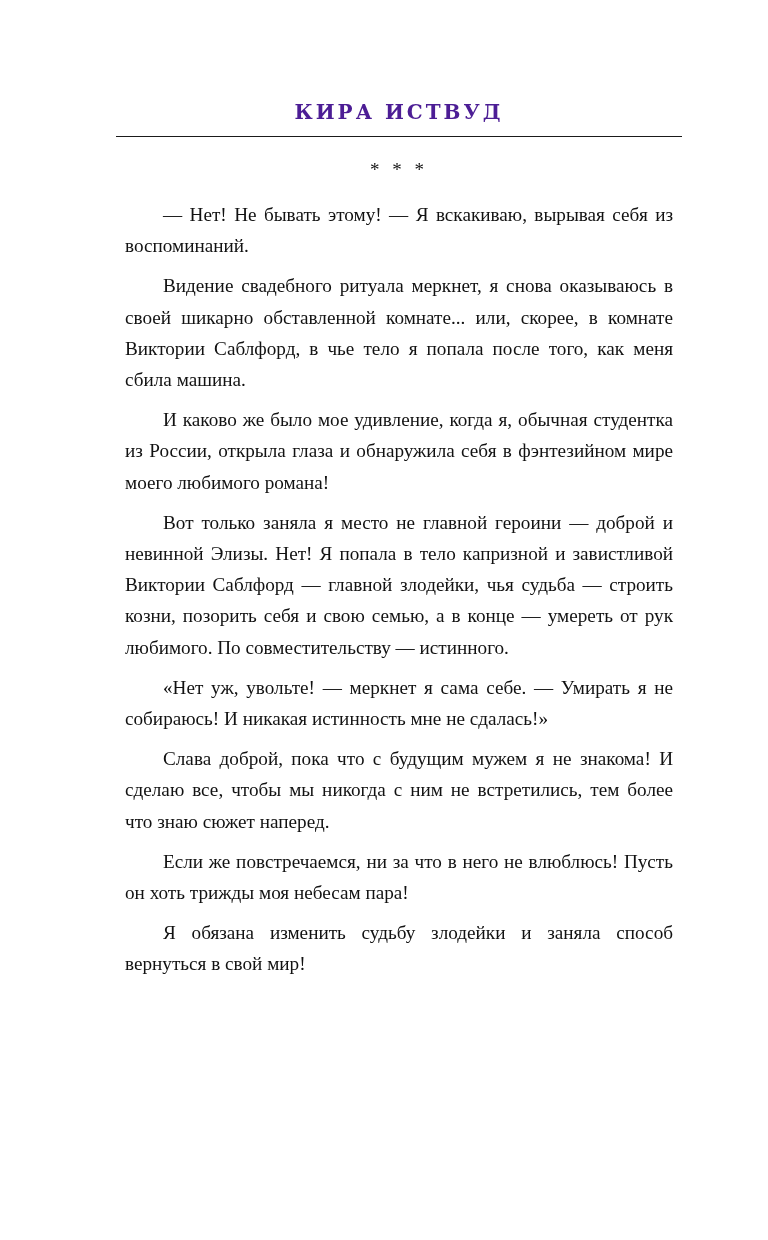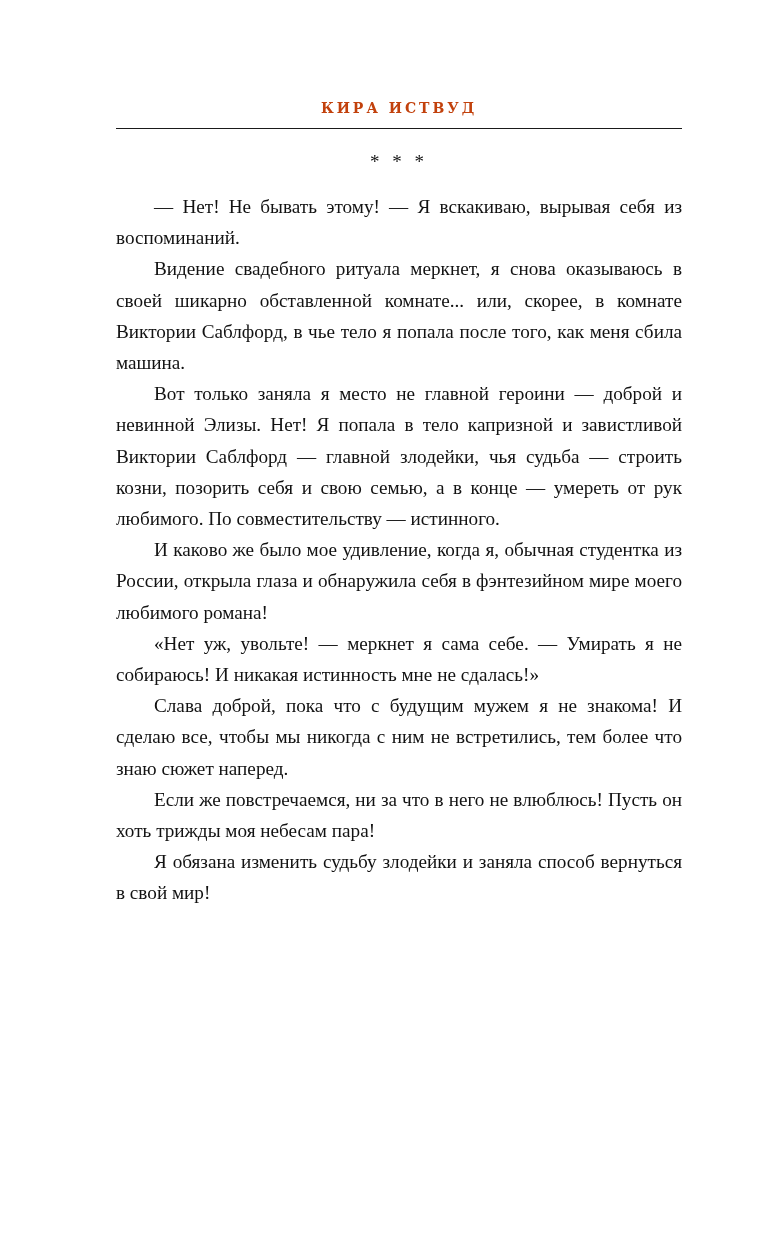--- a/index.html
+++ b/index.html
@@ -22,43 +22,43 @@
   }
   .content {
     position: absolute;
     left: 116px;
     top: 100px;
     width: 566px;
   }
   .running-head {
     text-align: center;
     font-family: "DejaVu Serif", serif;
-    font-size: 14px;
+    font-size: 20px;
     letter-spacing: 3px;
     font-weight: 700;
-    color: #c2410c;
+    color: #4c1d95;
     padding-bottom: 12px;
     text-transform: uppercase;
   }
   .rule {
     border: 0;
     border-top: 1.6px solid #1a1a1a;
     margin: 0;
     width: 100%;
   }
   .section-break {
     text-align: center;
     font-size: 19px;
     letter-spacing: 4px;
     margin-top: 22px;
     margin-bottom: 18px;
     color: #161616;
   }
   .body-text p {
-    margin: 0;
+    margin: 9px;
     text-indent: 38px;
     text-align: justify;
     font-size: 19.2px;
     line-height: 31.2px;
     color: #121212;
     hyphens: manual;
   }
 </style>
 </head>
 <body>
@@ -68,22 +68,22 @@
 
     <div class="running-head">Кира Иствуд</div>
 
     <hr class="rule">
 
     <div class="section-break">* * *</div>
 
     <div class="body-text">
       <p>— Нет! Не бывать этому! — Я вскакиваю, вырывая себя из воспоминаний.</p>
       <p>Видение свадебного ритуала меркнет, я снова оказываюсь в своей шикарно обставленной комнате... или, скорее, в комнате Виктории Саблфорд, в чье тело я попала после того, как меня сбила машина.</p>
+      <p>И каково же было мое удивление, когда я, обычная студентка из России, открыла глаза и обнаружила себя в фэнтезийном мире моего любимого романа!</p>
       <p>Вот только заняла я место не главной героини — доброй и невинной Элизы. Нет! Я попала в тело капризной и завистливой Виктории Саблфорд — главной злодейки, чья судьба — строить козни, позорить себя и свою семью, а в конце — умереть от рук любимого. По совместительству — истинного.</p>
-      <p>И каково же было мое удивление, когда я, обычная студентка из России, открыла глаза и обнаружила себя в фэнтезийном мире моего любимого романа!</p>
       <p>«Нет уж, увольте! — меркнет я сама себе. — Умирать я не собираюсь! И никакая истинность мне не сдалась!»</p>
       <p>Слава доброй, пока что с будущим мужем я не знакома! И сделаю все, чтобы мы никогда с ним не встретились, тем более что знаю сюжет наперед.</p>
       <p>Если же повстречаемся, ни за что в него не влюблюсь! Пусть он хоть трижды моя небесам пара!</p>
       <p>Я обязана изменить судьбу злодейки и заняла способ вернуться в свой мир!</p>
     </div>
 
   </div>
 </div>
 
 </body></html>

